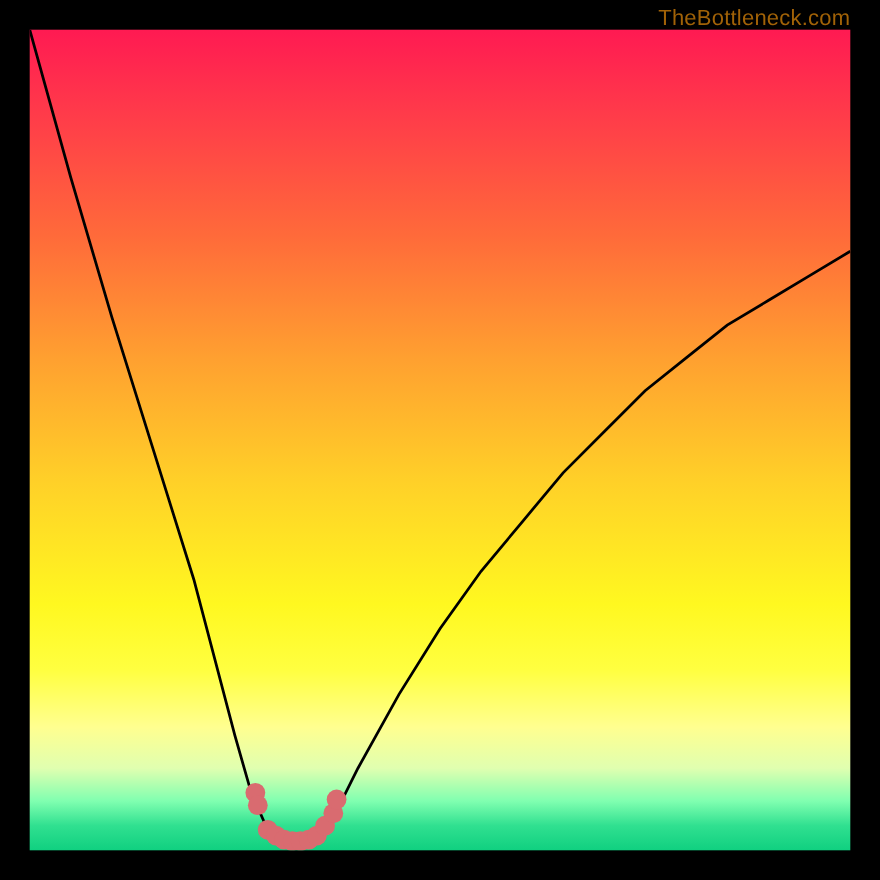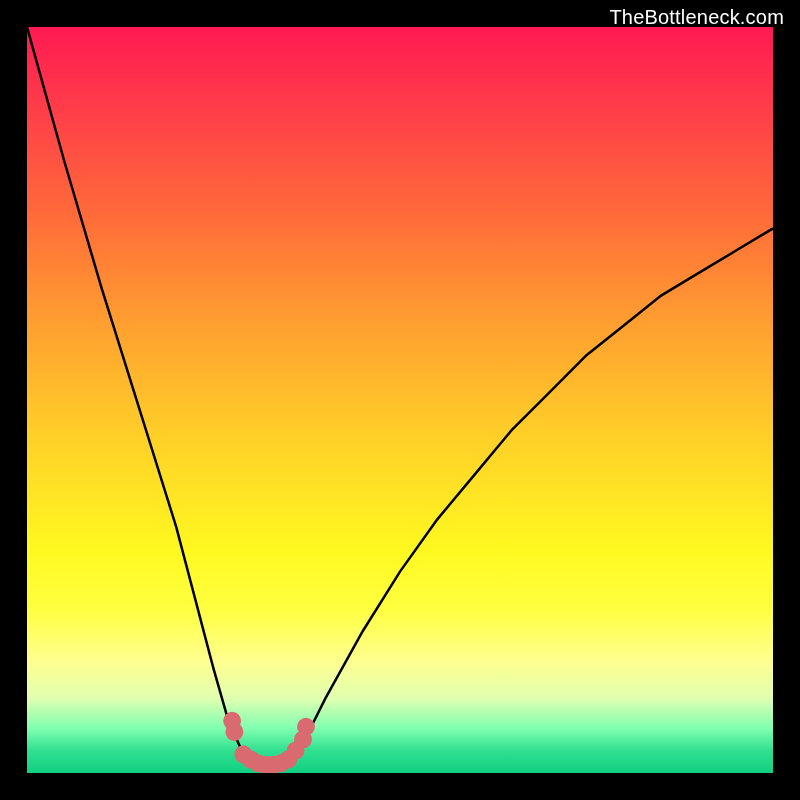--- a/index.html
+++ b/index.html
@@ -28,22 +28,22 @@
       #ffff90 85%,
       #e0ffb0 90%,
       #80ffb0 94%,
       #30e090 97%,
       #10d080 100%
     );
   }
   .watermark {
     position: absolute;
     top: 6px;
-    right: 16px;
-    color: #ffffff;
+    right: 27px;
+    color: #a16207;
     font-size: 20px;
     font-weight: 500;
     letter-spacing: 0.2px;
     z-index: 10;
     margin-left: 48px;
   }
   .strokes {
     position: absolute;
     left: 0;
     top: 0;

